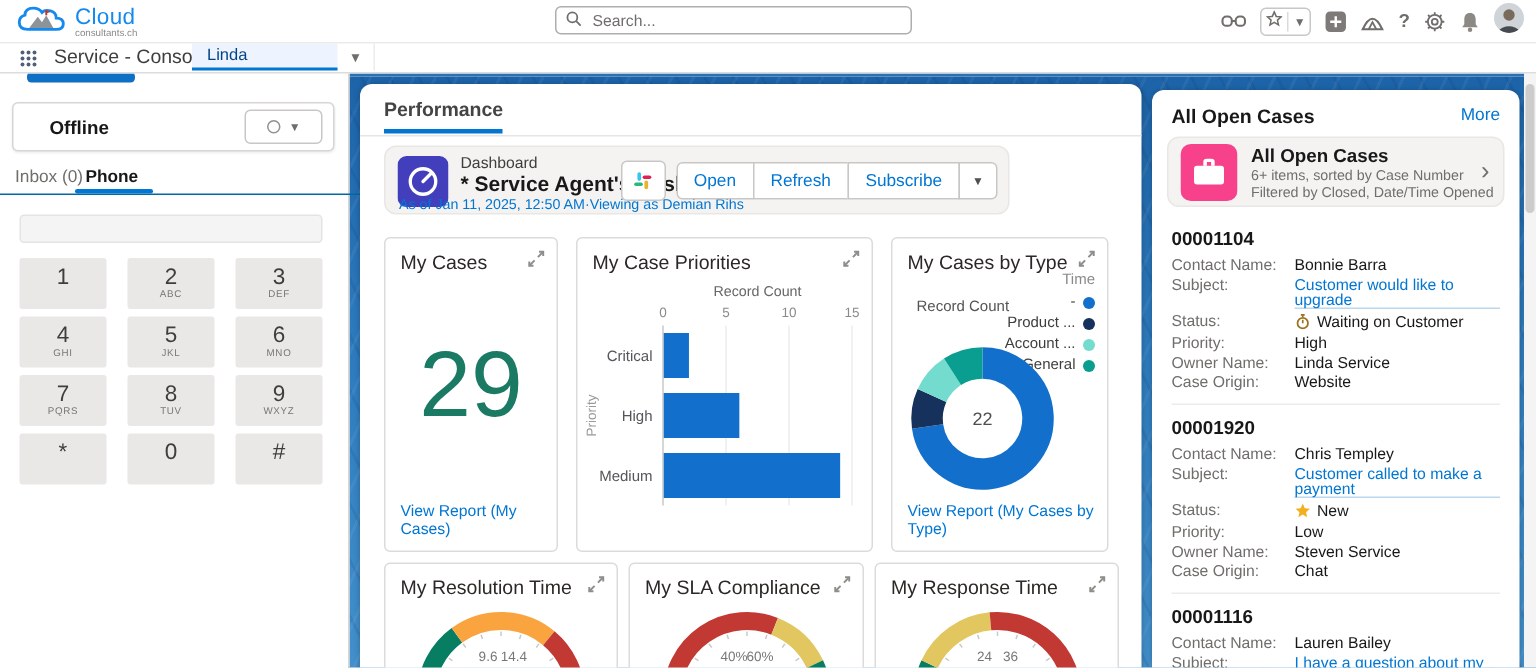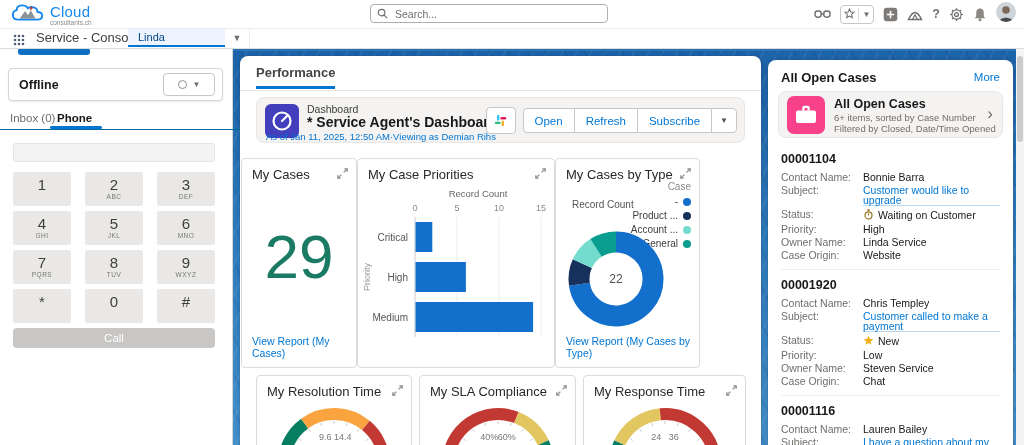--- a/index.html
+++ b/index.html
@@ -35,21 +35,21 @@
   #bluebg{position:absolute;left:232px;top:48px;width:792px;height:397px;
     background:
       repeating-linear-gradient(115deg, rgba(255,255,255,.055) 0 2px, rgba(255,255,255,0) 2px 13px),
       repeating-linear-gradient(63deg, rgba(8,40,90,.10) 0 2px, rgba(8,40,90,0) 2px 17px),
       linear-gradient(180deg,#1d63a8 0%,#2d7bbd 45%,#4390cc 100%);
     border-top:3px solid #2a72b5}
   
   #sidebar{position:absolute;left:0;top:48px;width:232px;height:397px;background:#fff;border-right:1px solid #d8d6d3}
   .presence-card{position:absolute;left:8px;top:20px;width:215px;height:33px;background:#fff;border:1px solid #d8d6d4;
                  border-radius:4px;box-shadow:0 1px 2px rgba(0,0,0,.08);display:flex;align-items:center;justify-content:space-between;
-                 padding:0 7px 0 10px;box-sizing:border-box}
+                 padding:0 7px 0 24px;box-sizing:border-box}
   .presence-lbl{font-size:12.5px;font-weight:700;color:#181818}
   .presence-btn{width:50px;height:21px;border:1px solid #c9c7c5;border-radius:4px;background:#fff;display:flex;
                 align-items:center;justify-content:center;gap:6px}
   .ring{width:9px;height:9px;border:1.6px solid #919191;border-radius:50%;box-sizing:border-box}
   .util-tabs{position:absolute;left:0;top:60px;width:248px;height:21px;border-bottom:1px solid #0369a1}
   .utab-inbox{position:absolute;left:10px;top:4px;font-size:11.5px;color:#706e6b}
   .utab-phone{position:absolute;left:57px;top:4px;font-size:11.5px;font-weight:700;color:#181818}
   .utab-under{position:absolute;left:50px;top:18px;width:52px;height:3px;background:#0176d3;border-radius:2px}
   .phone-input{position:absolute;left:13px;top:95px;width:202px;height:19px;background:#f4f4f4;border:1px solid #e4e4e4;
                border-radius:3px;box-sizing:border-box;font-size:12px;padding:0 6px;outline:none;color:#333;
@@ -60,34 +60,34 @@
   .kd{font-size:15px;color:#3e3e3c;line-height:1.05}
   .kl{font-size:6.5px;color:#777;letter-spacing:.5px;height:8px}
   .call-btn{position:absolute;left:13px;top:280px;width:202px;height:20px;background:#c9c7c5;border:none;border-radius:4px;
             color:#fff;font-size:11.5px;display:flex;align-items:center;justify-content:center}
   
   #perf{position:absolute;left:240px;top:56px;width:521px;height:420px;background:#fff;border-radius:8px;
         box-shadow:0 1px 4px rgba(0,0,0,.25)}
   .perf-tab{position:absolute;left:16px;top:9px;font-size:13px;font-weight:700;color:#444;
             padding-bottom:6px;border-bottom:3px solid #0176d3}
   .perf-div{position:absolute;left:0;right:0;top:34px;border-top:1px solid #e5e5e5}
-  .dash-head{position:absolute;left:16px;top:41px;width:489px;height:46px;background:#f4f3f2;border:1px solid #e8e7e5;
+  .dash-head{position:absolute;left:16px;top:41px;width:417px;height:46px;background:#f4f3f2;border:1px solid #e8e7e5;
              border-radius:8px;box-sizing:border-box}
   .dash-ic{position:absolute;left:8px;top:6px}
   .dash-kicker{position:absolute;left:50px;top:5px;font-size:10.5px;color:#3e3e3c}
   .dash-title{position:absolute;left:50px;top:16px;font-size:14px;font-weight:700;color:#181818}
   .dash-asof{position:absolute;left:9px;top:33px;font-size:9.5px;color:#0176d3}
   .dash-actions{position:absolute;right:7px;top:9px;display:flex;align-items:center}
   .abtn{height:25px;border:1px solid #c9c7c5;background:#fff;display:flex;align-items:center;justify-content:center;
         font-size:11.5px;color:#0176d3;padding:0 11px;margin-left:-1px;cursor:pointer;box-sizing:border-box}
   .abtn.first{border-radius:4px 0 0 4px;margin-left:0}
   .abtn.last{border-radius:0 4px 4px 0;color:#514f4d;font-size:8px;padding:0 8px}
   .slack-btn{height:25px;width:28px;border:1px solid #c9c7c5;border-radius:4px;background:#fff;display:flex;
              align-items:center;justify-content:center;margin-right:7px}
-  .wrow1{position:absolute;left:1px;top:102px;display:flex;gap:0}
+  .wrow1{position:absolute;left:16px;top:102px;display:flex;gap:12px}
   .wrow2{position:absolute;left:16px;top:319px;display:flex;gap:7px}
   .widget{position:relative;background:#fff;border:1px solid #dddbda;border-radius:4px;box-sizing:border-box}
   .wtitle{position:absolute;left:10px;top:8px;font-size:13px;color:#2b2826}
   .wexpand{position:absolute;right:7px;top:7px}
   .vreport{position:absolute;left:10px;bottom:8px;font-size:10.5px;color:#0176d3;cursor:pointer}
   .metric-val{position:absolute;left:50%;top:47%;transform:translate(-50%,-50%);font-size:62px;line-height:1}
   .axis-note{position:absolute;left:16px;top:40px;font-size:10px;color:#555}
   .legend{position:absolute;right:8px;top:22px;display:flex;flex-direction:column;align-items:flex-end;gap:3px}
   .lghead{font-size:10px;color:#8a8a8a;margin-bottom:1px}
   .lgrow{display:flex;align-items:center;gap:5px}
@@ -301,21 +301,20 @@
   <div class="dkey">
     <span class="kd">0</span>
     <span class="kl"></span>
   </div>
 
   <div class="dkey">
     <span class="kd">#</span>
     <span class="kl"></span>
   </div>
 </div>
-  <div class="call-btn">Call</div>
 </div>
 
 <div id="perf">
   <span class="perf-tab">Performance</span>
   <div class="perf-div"></div>
 
   <div class="dash-head">
     <span class="dash-ic">
       <svg width="34" height="34" viewBox="0 0 34 34">
           <rect width="34" height="34" rx="6" fill="#423ebc"></rect>
@@ -399,21 +398,21 @@
         <svg width="13" height="13" viewBox="0 0 14 14">
             <g stroke="#8e8d8a" stroke-width="1.4" fill="none">
               <path d="M9 2 H12 V5"></path>
               <path d="M12 2 L8.2 5.8"></path>
               <path d="M5 12 H2 V9"></path>
               <path d="M2 12 L5.8 8.2"></path>
             </g>
           </svg>
       </span>
       <div class="legend">
-        <span class="lghead">Case</span>
+        <span class="lghead">Time</span>
       <div class="lgrow">
             <span class="lglab">-</span>
             <span class="lgdot" style="background: rgb(18, 112, 204);"></span>
           </div>
           <div class="lgrow">
             <span class="lglab">Product ...</span>
             <span class="lgdot" style="background: rgb(22, 50, 92);"></span>
           </div>
           <div class="lgrow">
             <span class="lglab">Account ...</span>

